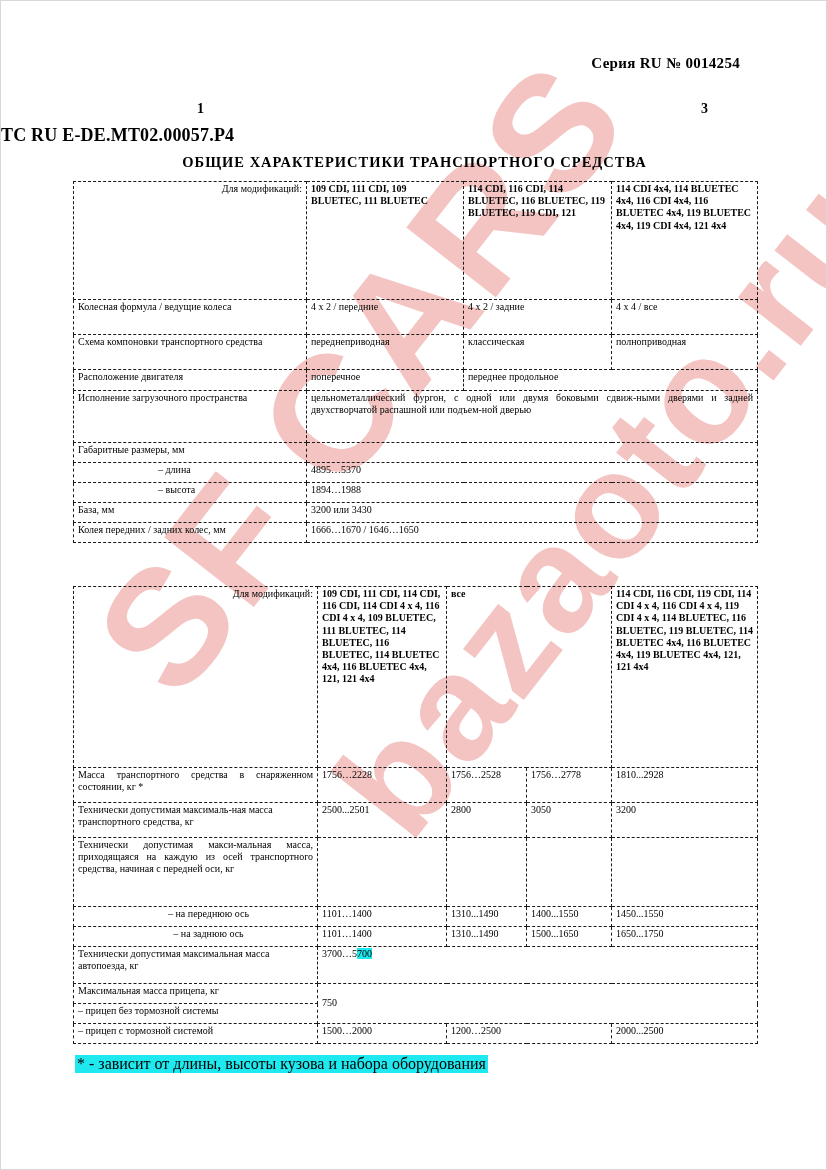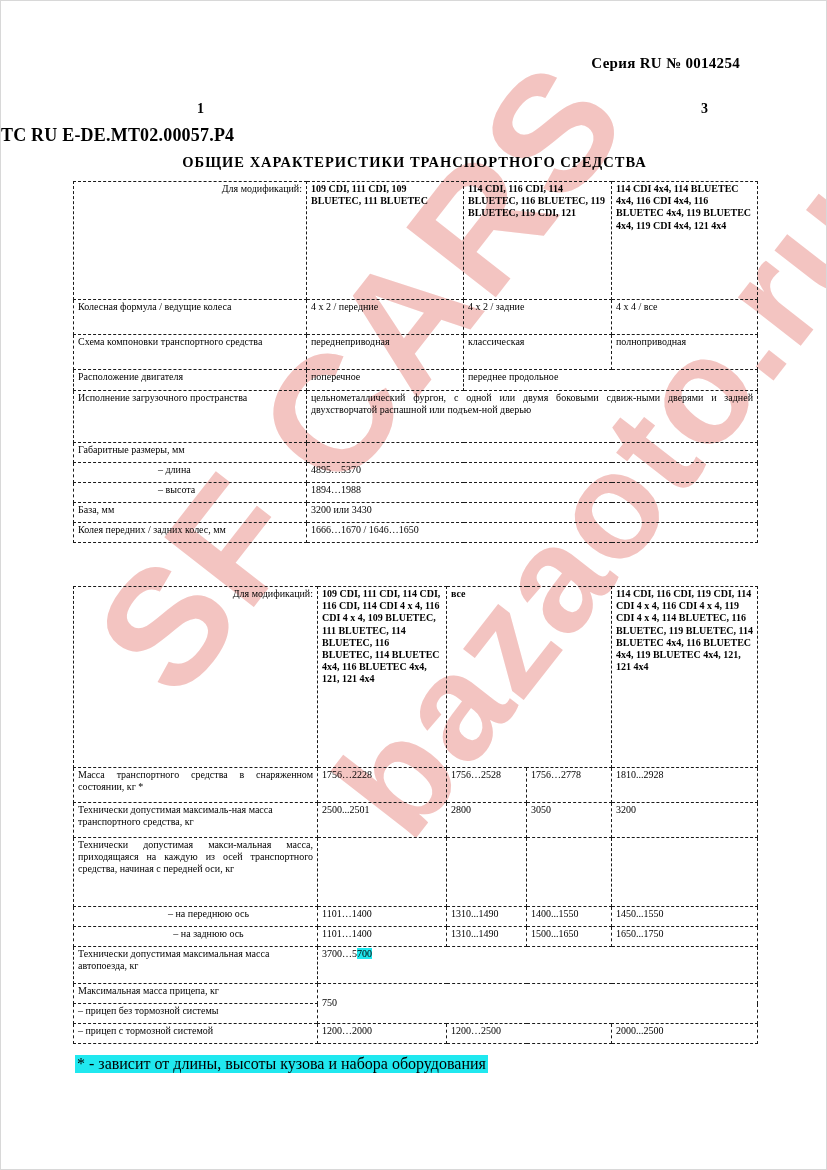--- a/index.html
+++ b/index.html
@@ -302,21 +302,21 @@
           <td class="lbl" style="height:17px;">Максимальная масса прицепа, кг</td>
           <td class="ctr" colspan="4" rowspan="2" style="vertical-align:middle;">750</td>
         </tr>
 
         <tr>
           <td class="lbl" style="height:17px;">–   прицеп без тормозной системы</td>
         </tr>
 
         <tr>
           <td class="lbl" style="height:17px;">–   прицеп с тормозной системой</td>
-          <td class="ctr">1200…2000</td>
+          <td class="ctr">1500…2000</td>
           <td class="ctr" colspan="2">1200…2500</td>
           <td class="ctr">2000...2500</td>
         </tr>
       </tbody>
     </table>
 
     <div class="footnote">* - зависит от длины, высоты кузова и набора оборудования</div>
 
   </div>
 </div>

